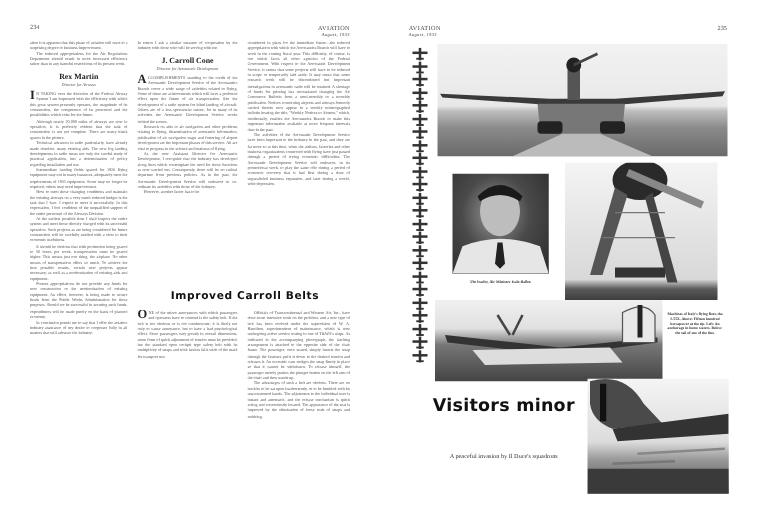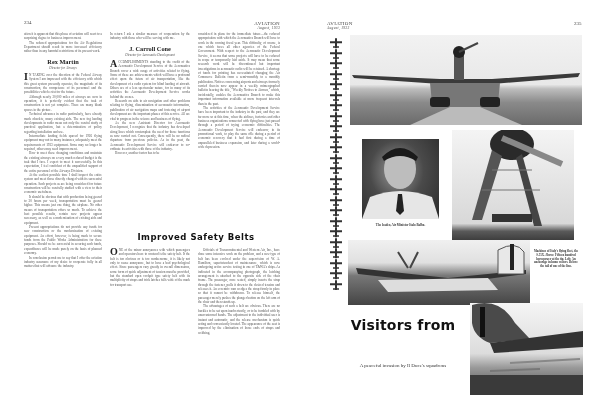--- a/index.html
+++ b/index.html
@@ -58,21 +58,21 @@
     <p>Research on aids to air navigation and other problems relating to flying, dissemination of aeronautic information, publication of air navigation maps and fostering of airport development are the important phases of this service. All are vital to progress in the science and business of flying.</p>
     <p>As the new Assistant Director for Aeronautic Development, I recognize that the industry has developed along lines which contemplate the need for those functions as now carried out. Consequently, there will be no radical departure from previous policies. As in the past, the Aeronautic Development Service will endeavor to co-ordinate its activities with those of the industry.</p>
     <p>However, another factor has to be</p>
   </div>
 
   <div class="col" style="left:198px;top:32px;width:82px;height:195px;overflow:hidden;">
     <p class="noind">considered in plans for the immediate future—the reduced appropriation with which the Aeronautics Branch will have to work in the coming fiscal year. This difficulty, of course, is one which faces all other agencies of the Federal Government. With respect to the Aeronautic Development Service, it seems that some projects will have to be reduced in scope or temporarily laid aside. It may mean that some research work will be discontinued but important investigations in aeronautic radio will be retained. A shortage of funds for printing has necessitated changing the Air Commerce Bulletin from a semi-monthly to a monthly publication. Notices concerning airports and airways formerly carried therein now appear in a weekly mimeographed bulletin bearing the title, "Weekly Notices to Airmen," which, incidentally, enables the Aeronautics Branch to make this important information available at more frequent intervals than in the past.</p>
     <p>The activities of the Aeronautic Development Service have been important to the industry in the past, and they are far more so at this time, when the airlines, factories and other business organizations connected with flying have just passed through a period of trying economic difficulties. The Aeronautic Development Service will endeavor, in its promotional work, to play the same rôle during a period of economic recovery that it had first during a time of unparalleled business expansion, and later during a world-wide depression.</p>
   </div>
 
-  <div class="headline-belts">Improved Safety Belts</div>
+  <div class="headline-belts">Improved Carroll Belts</div>
   <div class="col" style="left:110px;top:248px;width:80px;height:60px;overflow:hidden;">
     <p class="noind"><span class="dropcap">O</span><span>NE of the minor annoyances with which passengers and operators have to contend is the safety belt. If the belt is too obvious or is too cumbersome, it is likely not only to cause annoyance, but to have a bad psychological effect. Since passengers vary greatly in overall dimensions, some form of quick adjustment of tension must be provided, but the standard open cockpit type safety belt with its multiplicity of straps and trick latches falls wide of the mark for transport use.</span></p>
   </div>
   <div class="col" style="left:198px;top:248px;width:82px;height:150px;overflow:hidden;">
     <p>Officials of Transcontinental and Western Air, Inc., have done some intensive work on the problem, and a new type of belt has been evolved under the supervision of W. A. Hamilton, superintendent of maintenance, which is now undergoing active service testing in one of T&amp;WA's ships. As indicated in the accompanying photograph, the latching arrangement is attached to the opposite side of the chair frame. The passenger, once seated, simply inserts the strap through the fastener, pulls it down to the desired tension and releases it. An eccentric cam wedges the strap firmly in place so that it cannot be withdrawn. To release himself, the passenger merely pushes the plunger button on the left arm of the chair and then stands up.</p>
     <p>The advantages of such a belt are obvious. There are no buckles to be sat upon inadvertently, or to be fumbled with by unaccustomed hands. The adjustment to the individual user is instant and automatic, and the release mechanism is quick acting and conveniently located. The appearance of the seat is improved by the elimination of loose ends of straps and webbing.</p>
   </div>
 </div>
 
 <div class="page" id="right">
@@ -245,21 +245,21 @@
       <path d="M8 28 L100 38 L178 30 L178 34 L100 44 L10 34 Z" fill="#333"></path>
       <path d="M30 40 L140 38 L150 50 L40 52 Z" fill="#ddd"></path>
       <path d="M150 10 Q168 0 176 12 L176 34 L150 34 Z" fill="#e8e8e8" stroke="#555" stroke-width="1"></path>
       <rect x="162" y="4" width="4" height="26" fill="#222"></rect>
       <path d="M50 12 L60 28 M70 12 L62 28" stroke="#444" stroke-width="2"></path>
     </svg>
   </div>
   <div class="caption" style="left:229px;top:250px;width:48px;text-align:center;font-size:3px;line-height:3.8px;">Machines of Italy's flying fleet, the S.55X. Above: Fifteen hundred horsepower at the tip. Left: An anchorage in home waters. Below: the tail of one of the line.</div>
 
   <div class="headline-italy">
-    <div>Visitors from</div>
+    <div>Visitors minor</div>
   </div>
   <div class="subtitle">A peaceful invasion by Il Duce's squadrons</div>
 
   <div class="photo" style="left:167px;top:303px;width:113px;height:92px;background:linear-gradient(#f5f5f5 0%,#dcdcdc 55%,#9a9a9a 70%,#4a4a4a 100%);">
     <svg width="113" height="92" viewBox="0 0 113 92">
       <path d="M2 2 Q30 -6 45 20 L60 36 L20 40 Q4 34 2 20 Z" fill="#4a4a4a"></path>
       <rect x="10" y="4" width="5" height="30" fill="#111"></rect>
       <path d="M20 40 L113 28 L113 44 L24 50 Z" fill="#333"></path>
       <path d="M40 60 L110 56" stroke="#888" stroke-width="2"></path>
       <path d="M20 68 L70 66" stroke="#777" stroke-width="2"></path>

